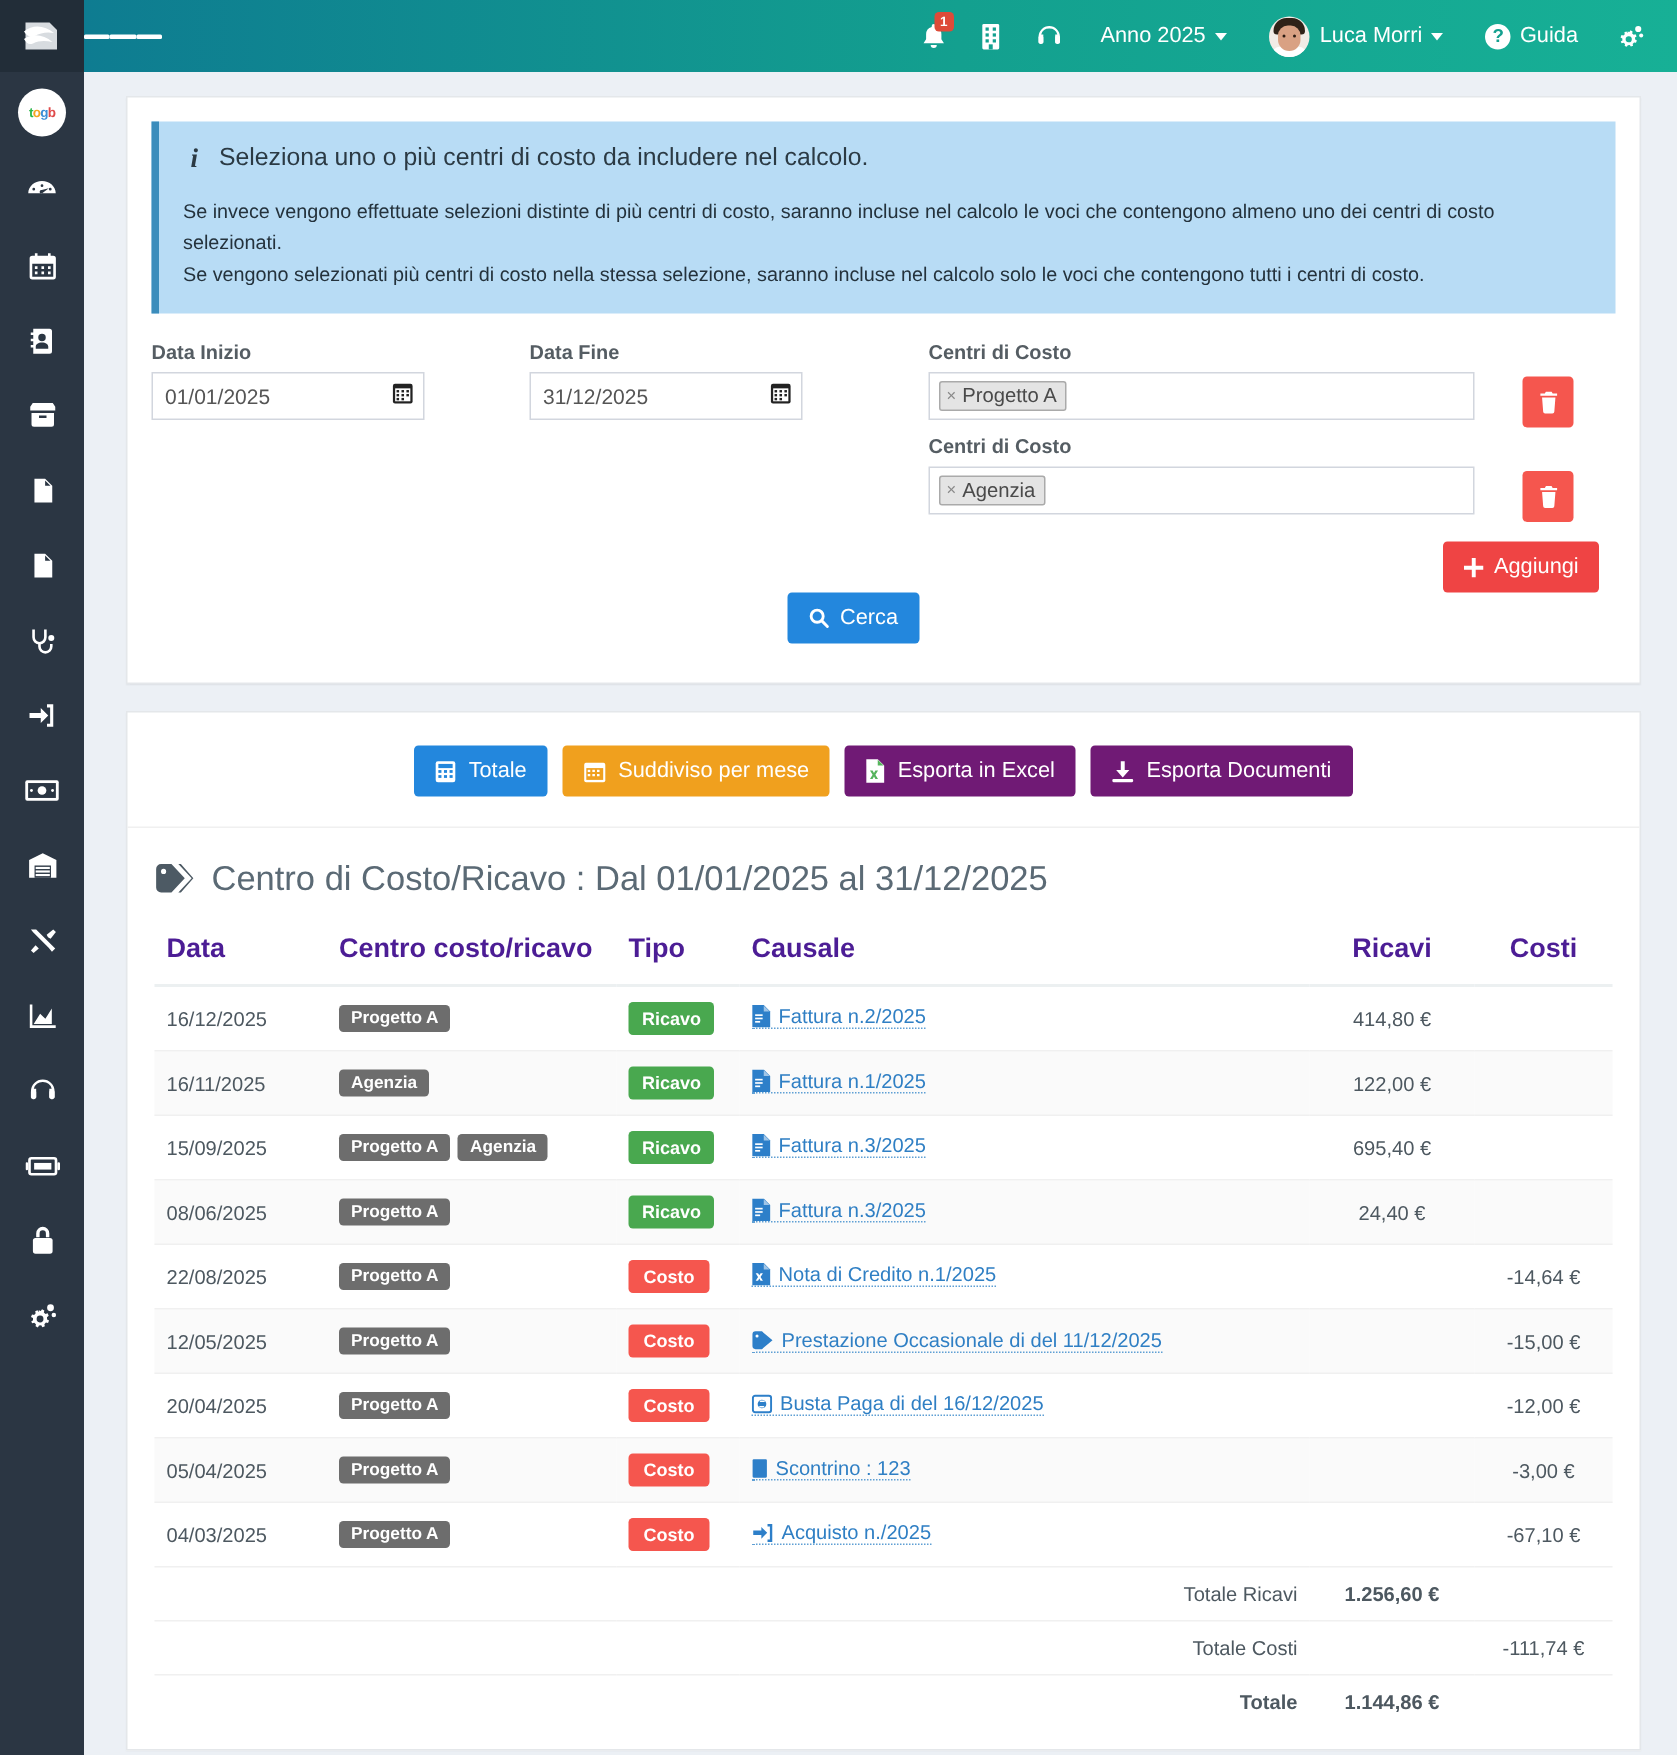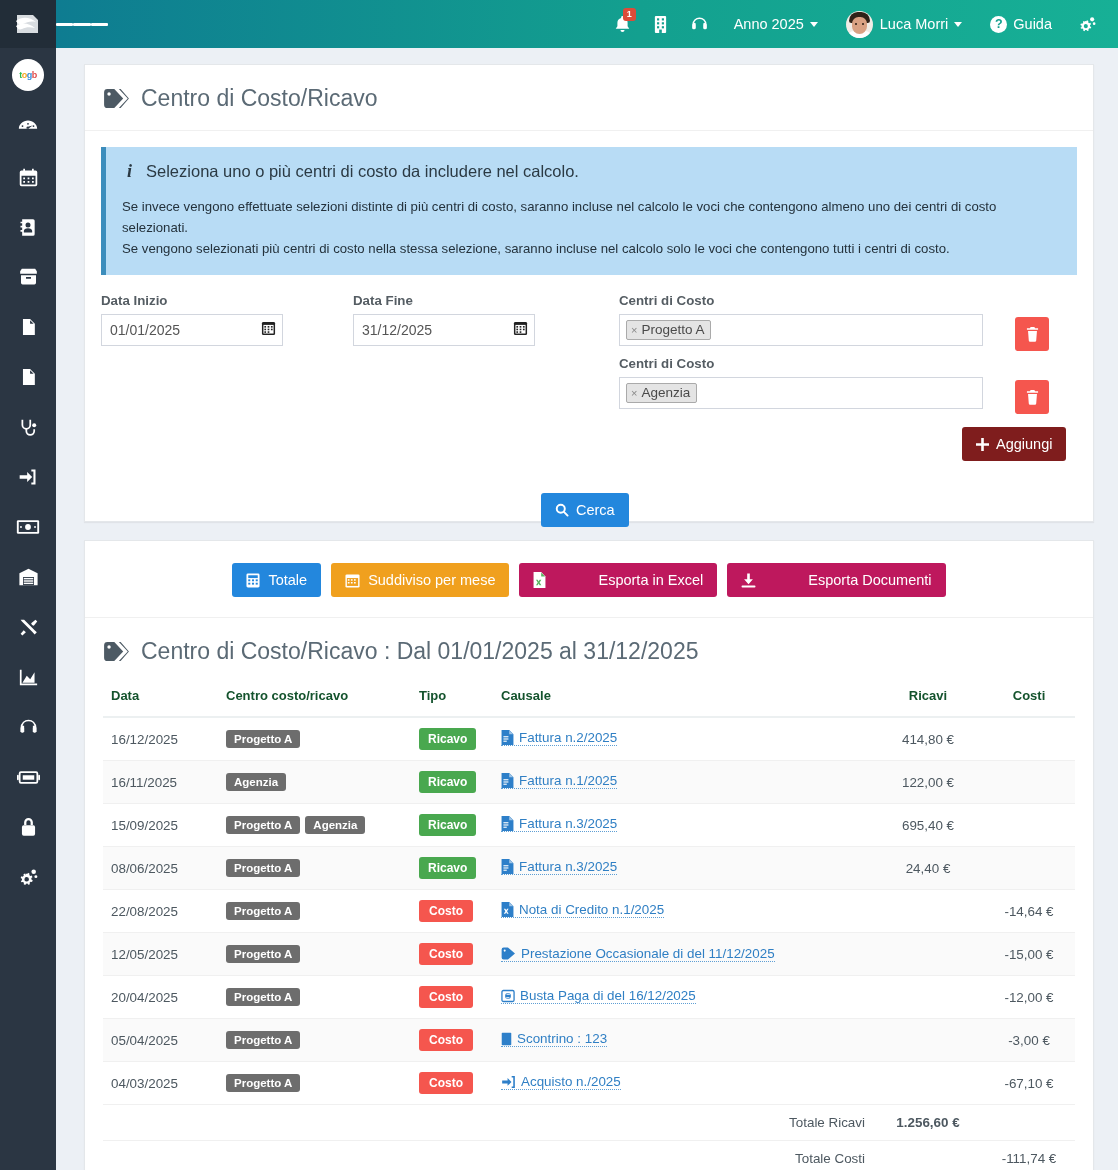--- a/index.html
+++ b/index.html
@@ -170,46 +170,46 @@
     font-size: 13.5px; color: #4a4a4a; padding: 1px 6px 2px 4px;
     display: inline-flex; align-items: center;
   }
   .token .x { color: #888; margin-right: 4px; font-size: 11px; }
   .btn {
     display: inline-flex; align-items: center; justify-content: center;
     border: none; border-radius: 3px; color: #fff; cursor: pointer;
     font-family: "Liberation Sans", sans-serif;
   }
   .btn-danger { background: #f5564e; width: 34px; height: 34px; }
-  .btn-success { background: #7f1d1d; height: 34px; padding: 0 14px; font-size: 14.5px; }
+  .btn-success { background: #ef4444; height: 34px; padding: 0 14px; font-size: 14.5px; }
   .btn-primary { background: #2387dd; height: 34px; padding: 0 14px; font-size: 14.5px; }
   .btn .lbl { margin-left: 7px; }
 
   
   .toolbar {
     display: flex; justify-content: center; gap: 10px;
     padding: 22px 0 20px 0; border-bottom: 1px solid #f0f0f0;
   }
   .tb-btn {
     display: inline-flex; align-items: center; height: 34px;
     padding: 0 14px; border-radius: 3px; color: #fff;
     font-size: 14.5px; border: none; cursor: pointer;
     font-family: "Liberation Sans", sans-serif;
   }
   .tb-btn .lbl { margin-left: 8px; }
   .tb-blue   { background: #2387dd; }
   .tb-orange { background: #f0a01e; }
-  .tb-green  { background: #be185d; gap: 44px; }
+  .tb-green  { background: #701a75; }
 
   
   .report-head { padding: 20px 18px 14px 18px; }
   table.rpt { width: 100%; border-collapse: collapse; font-size: 13.4px; }
   table.rpt th {
-    text-align: left; font-weight: bold; color: #14532d;
-    padding: 9px 8px 13px 8px; font-size: 13px;
+    text-align: left; font-weight: bold; color: #4c1d95;
+    padding: 9px 8px 13px 8px; font-size: 18px;
     border-bottom: 2px solid #ecf0f1;
   }
   table.rpt th.num, table.rpt td.num { text-align: center; }
   table.rpt td {
     padding: 10px 8px; border-top: 1px solid #f0f0f0; color: #4d5860;
     vertical-align: middle;
   }
   table.rpt tbody tr.alt td { background: #fafafa; }
   .cc-badge {
     display: inline-block; background: #6d6d6d; color: #fff;
@@ -439,30 +439,20 @@
         <circle cx="18.5" cy="5.5" r="2.6"></circle>
         <circle cx="21" cy="11" r="1.7"></circle>
       </svg>
     </div>
   </div>
 </div>
 
 <div id="content">
 
   <div class="panel">
-    <div class="panel-head">
-      <span class="tag-icon">
-        <svg width="27" height="21" viewBox="0 0 28 22" fill="#4d5a64">
-          <path d="M1 4.5A3.5 3.5 0 014.5 1h7.2L21 11l-9.3 10H4.5A3.5 3.5 0 011 17.5v-13z"></path>
-          <circle cx="6.2" cy="6.2" r="1.8" fill="#ffffff"></circle>
-          <path d="M16.5 1l9.3 10-9.3 10 1.8-.02L27 11 18.3 1h-1.8z"></path>
-        </svg>
-      </span>
-      <span class="panel-title">Centro di Costo/Ricavo</span>
-    </div>
 
     <div class="alert-info">
       <div class="alert-head">
         <span class="i-glyph">i</span>
         <span>Seleziona uno o più centri di costo da includere nel calcolo.</span>
       </div>
       <div class="alert-body">
         <div>Se invece vengono effettuate selezioni distinte di più centri di costo, saranno incluse nel calcolo le voci che contengono almeno uno dei centri di costo selezionati.</div>
         <div>Se vengono selezionati più centri di costo nella stessa selezione, saranno incluse nel calcolo solo le voci che contengono tutti i centri di costo.</div>
       </div>
@@ -544,21 +534,21 @@
         </svg>
       </button>
 
       <button class="btn btn-success" style="position:absolute; left:877px; top:152px;">
         <svg width="13" height="13" viewBox="0 0 14 14" fill="#fff">
           <path d="M5.6 0h2.8v5.6H14v2.8H8.4V14H5.6V8.4H0V5.6h5.6V0z"></path>
         </svg>
         <span class="lbl">Aggiungi</span>
       </button>
 
-      <button class="btn btn-primary" style="position:absolute; left:456px; top:186px;margin-top:32px;">
+      <button class="btn btn-primary" style="position:absolute; left:440px; top:186px;">
         <svg width="14" height="14" viewBox="0 0 16 16" fill="none" stroke="#fff" stroke-width="2.2">
           <circle cx="6.6" cy="6.6" r="4.6"></circle>
           <path d="M10.2 10.2L14.4 14.4" stroke-linecap="round"></path>
         </svg>
         <span class="lbl">Cerca</span>
       </button>
     </div>
   </div>
 
   <div class="panel">

